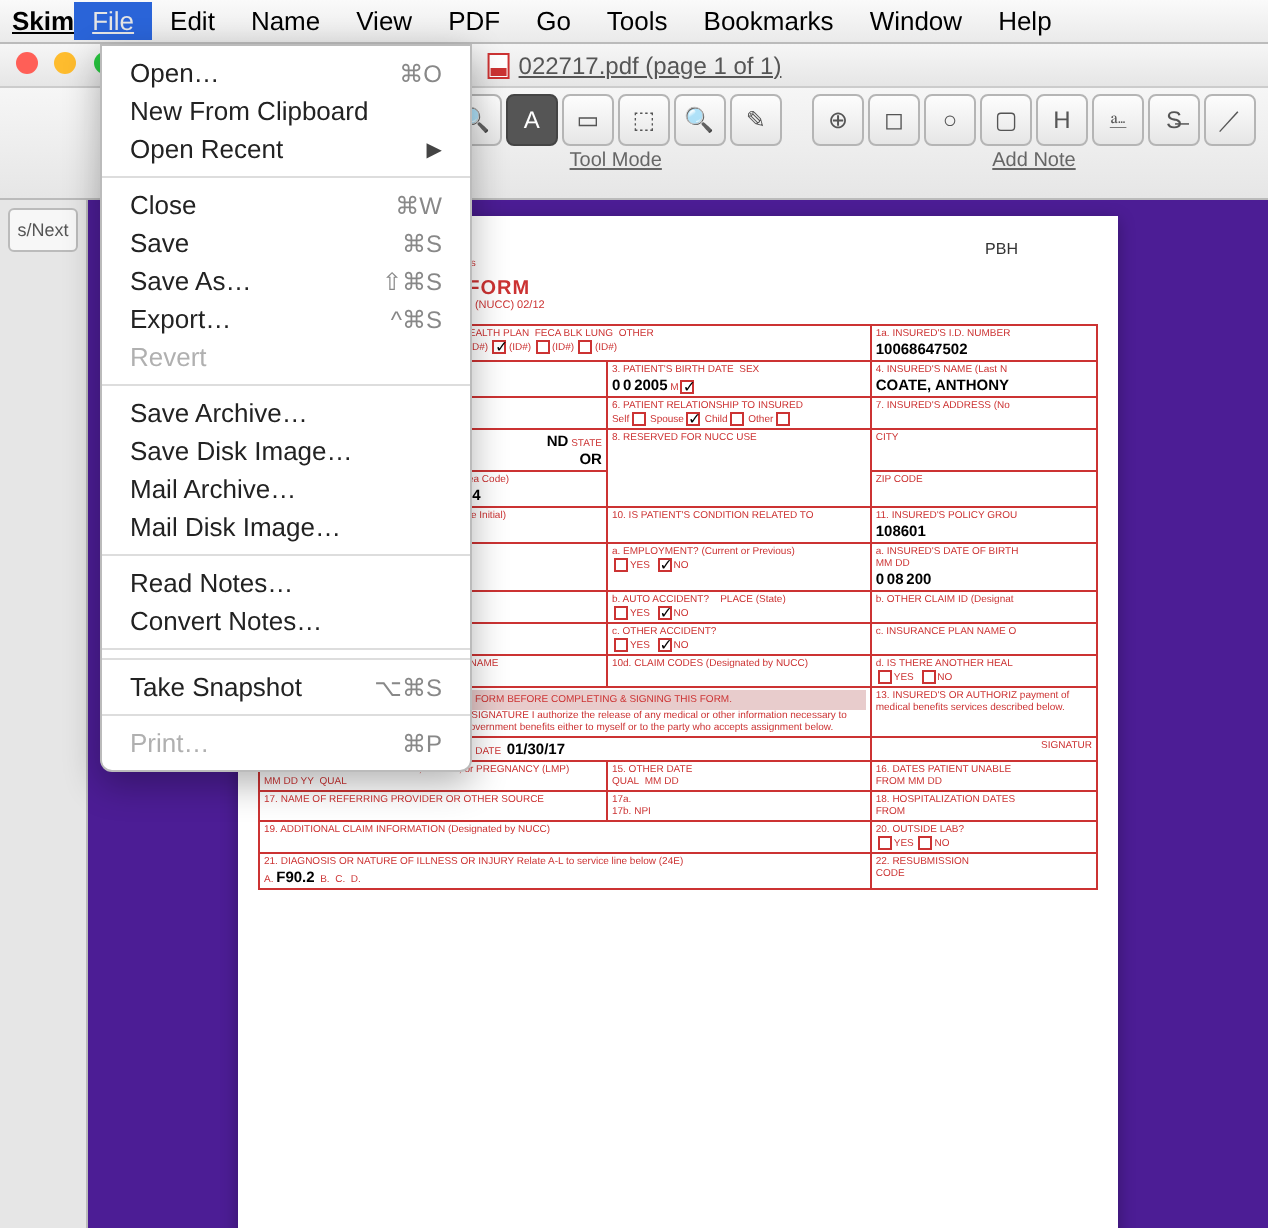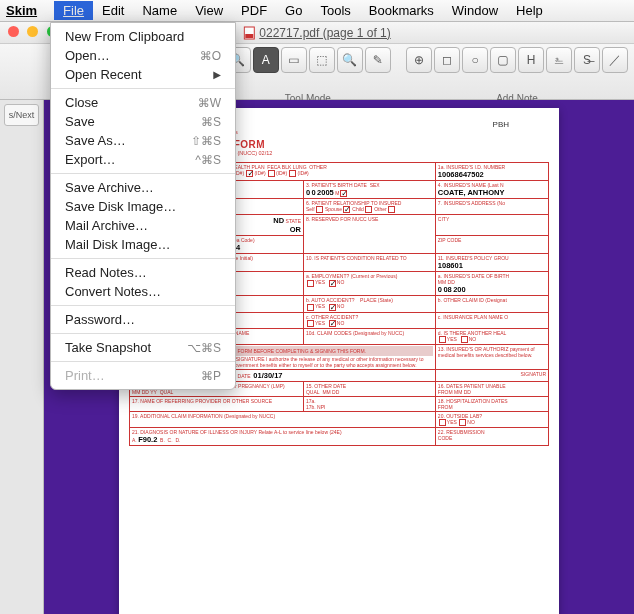--- a/index.html
+++ b/index.html
@@ -1,32 +1,32 @@
 <!DOCTYPE html>
 <html><head>
 <meta charset="utf-8">
 <style>
   * { margin:0; padding:0; box-sizing:border-box; font-family:-apple-system,"Helvetica Neue",Arial,sans-serif; }
   body { width:634px; height:614px; background:#888; overflow:hidden; font-size:12px; }
   .menubar { height:22px; background:linear-gradient(#fafafa,#eaeaea); display:flex; align-items:center; padding:0 6px; border-bottom:1px solid #bbb; font-size:13px; }
-  .app-title { font-weight:600; margin-right:17px;text-decoration:underline; }
+  .app-title { font-weight:600; margin-right:0;text-decoration:underline; }
   .menubar .item { padding:2px 9px; }
   .menubar .item.open { background:#2a64d8; color:#e5e5e5;text-decoration:underline; }
   .window { position:absolute; top:22px; left:0; width:634px; height:592px; background:#efefef; }
   .titlebar { height:22px; background:linear-gradient(#f6f6f6,#e6e6e6); border-bottom:1px solid #ccc; display:flex; align-items:center; padding:0 8px; position:relative;}
   .lights span { width:11px; height:11px; border-radius:50%; display:inline-block; margin-right:5px;}
   .l-close{background:#ff5f57}.l-min{background:#febc2e}.l-max{background:#28c840}
   .titlebar .doc-title { position:absolute; left:50%; transform:translateX(-50%); color:#555; font-size:12px; display:flex; align-items:flex-start; gap:4px;text-decoration:underline;}
   .titlebar .doc-title svg{width:12px;height:14px;}
   .toolbar { height:56px; background:linear-gradient(#f6f6f6,#e6e6e6); border-bottom:1px solid #bbb; display:flex; align-items:flex-start; padding:3px 6px; gap:3px;}
   .tgroup{display:flex;flex-direction:column;align-items:center;}
   .btnrow{display:flex;gap:2px;}
   .tbtn{width:26px;height:26px;background:linear-gradient(#fdfdfd,#e6e6e6);border:1px solid #b5b5b5;border-radius:4px;display:flex;align-items:center;justify-content:center;font-size:12px;color:#555;}
   .tbtn.dark{background:#555;color:#fff;border-color:#444;}
-  .tlabel{font-size:10px;color:#666;margin-top:20px;text-decoration:underline;}
+  .tlabel{font-size:10px;color:#666;margin-top:2px;text-decoration:underline;}
   .sidebar{position:absolute;left:0;top:78px;width:44px;bottom:0;background:#e6e6e6;border-right:1px solid #bbb;padding-top:4px;}
   .sidebar .sbtn{height:22px;margin:0 4px 2px;border:1px solid #bbb;border-radius:3px;background:#f7f7f7;font-size:9px;display:flex;align-items:center;justify-content:center;color:#555;}
   .page-area{position:absolute;left:44px;top:78px;right:0;bottom:0;background:#4c1d95;display:flex;justify-content:center;padding-top:8px;}
   .page{width:440px;height:520px;background:#fff;position:relative;font-size:6px;color:#c33;box-shadow:0 2px 8px rgba(0,0,0,0.3);padding:8px 10px;}
   .page .clear-btn{border:1px solid #888;padding:1px 4px;font-size:7px;color:#333;display:inline-block;}
   .page .pbh{color:#333;font-size:8px;position:absolute;right:50px;top:12px;}
   .page .small-note{color:#c33;font-size:5px;margin:2px 0 4px;}
   .page h2{color:#c33;font-size:10px;font-weight:bold;letter-spacing:0.5px;}
   .page .sub{color:#c33;font-size:5.5px;}
   .tbl{width:100%;border-collapse:collapse;margin-top:6px;}
@@ -199,48 +199,52 @@
           <td><span>22. RESUBMISSION</span><br><span>CODE</span></td>
         </tr>
       </tbody>
         </table>
     </div>
   </div>
 </div>
 
 <div class="dropdown">
   <div class="row">
+      <span>Open…</span>
+      <span class="sc">⌘O</span>
+    </div>
+  <div class="row">
       <span>New From Clipboard</span>
       <span class="sc"></span>
     </div>
   <div class="row">
-      <span>Open…</span>
-      <span class="sc">⌘O</span>
-    </div>
-  <div class="row">
       <span>Open Recent</span>
       <span class="chev">▶</span>
     </div>
   <hr>
   <div class="row">
       <span>Close</span>
       <span class="sc">⌘W</span>
     </div>
   <div class="row">
       <span>Save</span>
       <span class="sc">⌘S</span>
     </div>
   <div class="row">
       <span>Save As…</span>
       <span class="sc">⇧⌘S</span>
     </div>
   <div class="row">
       <span>Export…</span>
       <span class="sc">^⌘S</span>
     </div>
+  <div class="row dis">
+      <span>Revert</span>
+      <span class="sc"></span>
+    </div>
   <hr>
   <div class="row">
       <span>Save Archive…</span>
     </div>
   <div class="row">
       <span>Save Disk Image…</span>
     </div>
   <div class="row">
       <span>Mail Archive…</span>
     </div>
@@ -248,23 +252,20 @@
       <span>Mail Disk Image…</span>
     </div>
   <hr>
   <div class="row">
       <span>Read Notes…</span>
     </div>
   <div class="row">
       <span>Convert Notes…</span>
     </div>
   <hr>
-  <div class="row">
-      <span>Password…</span>
-    </div>
   <hr>
   <div class="row">
       <span>Take Snapshot</span>
       <span class="sc">⌥⌘S</span>
     </div>
   <hr>
   <div class="row dis">
       <span>Print…</span>
       <span class="sc">⌘P</span>
     </div>

